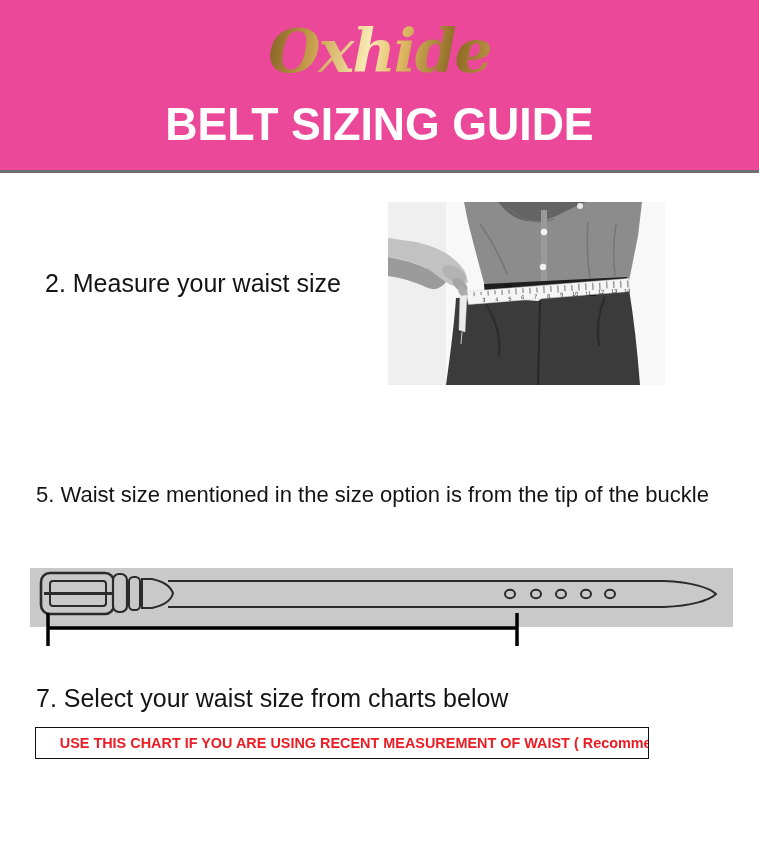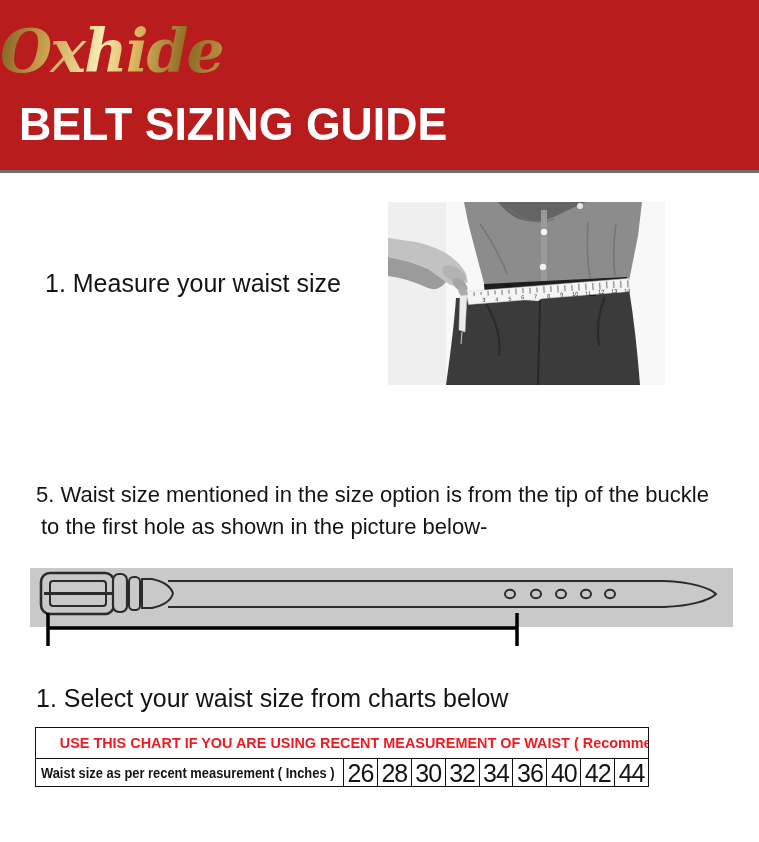--- a/index.html
+++ b/index.html
@@ -3,21 +3,21 @@
 <meta charset="utf-8">
 <style>
   html,body{margin:0;padding:0;}
   body{
     width:759px;height:842px;background:#ffffff;position:relative;overflow:hidden;
     font-family:"Liberation Sans",sans-serif;color:#141414;
   }
   
   .banner{
     position:absolute;left:0;top:0;width:759px;height:170px;
-    background:#b91c1c;border-bottom:3px solid #6e6e6e;
+    background:#ec4899;border-bottom:3px solid #6e6e6e;text-align:center;
   }
   .logo{
     display:inline-block;margin-top:8px;
     font-family:"DejaVu Serif",serif;font-style:italic;font-weight:bold;
     font-size:60px;line-height:86px;letter-spacing:-2px;
     background:linear-gradient(100deg,#7d5a1e 0%,#caa14e 22%,#f8e9b2 45%,#e3bd66 58%,#8d6823 82%,#c1984a 100%);
     -webkit-background-clip:text;background-clip:text;
     color:#d8ad52;-webkit-text-fill-color:transparent;
   }
   .banner h1{
@@ -56,21 +56,21 @@
   }
 </style>
 </head>
 <body>
 
 <header class="banner">
   <div class="logo">Oxhide</div>
   <h1>BELT SIZING GUIDE</h1>
 </header>
 
-<div class="step step-1">1. Measure your waist size</div>
+<div class="step step-1">2. Measure your waist size</div>
 
 <svg class="photo-svg" viewBox="0 0 277 183" xmlns="http://www.w3.org/2000/svg">
   <rect width="277" height="183" fill="#f8f8f8"></rect>
   <rect width="58" height="183" fill="#ebebeb" opacity="0.7"></rect>
 
   <g>
     <path d="M74 0 L254 0 L250 34 L242 74 L238 92 L160 90 L150 95 L99 92 Q88 52 80 20 L76 0 Z" fill="#8c8c8c"></path>
     <path d="M110 0 Q133 30 168 14 Q186 5 198 0 Z" fill="#646464"></path>
     <path d="M120 6 Q142 26 166 17 M92 22 Q110 48 119 72 M228 22 Q224 50 227 74 M200 20 Q198 50 202 76" stroke="#707070" stroke-width="1.5" fill="none" opacity="0.8"></path>
     <rect x="153" y="8" width="6" height="82" fill="#9a9a9a"></rect>
@@ -116,21 +116,20 @@
     <ellipse cx="72" cy="83" rx="9" ry="5" fill="#a5a5a5" transform="rotate(40 72 83)"></ellipse>
     <ellipse cx="75" cy="90" rx="6" ry="4" fill="#ababab" transform="rotate(55 75 90)"></ellipse>
   </g>
 
   <path d="M72 94 L79 93 L77 130 L71 128 Z" fill="#ececec" stroke="#d2d2d2" stroke-width="0.5"></path>
   <path d="M74 130 L73 142" stroke="#cccccc" stroke-width="1" fill="none"></path>
 </svg>
 
 <div class="step step-2">
   <div class="line1">5. Waist size mentioned in the size option is from the tip of the buckle</div>
-  <div class="line2">to the first hole as shown in the picture below-</div>
 </div>
 
 <svg class="belt-svg" viewBox="0 0 759 105" xmlns="http://www.w3.org/2000/svg">
   <rect x="30" y="10" width="703" height="59" fill="#c9c9c9"></rect>
 
   <g stroke="#2b2b2b" fill="none" stroke-width="2">
     <path d="M168 23 H664"></path>
     <path d="M168 49 H664"></path>
     <path d="M664 23 C692 24 710 30 716 36 C710 42 692 48 664 49"></path>
   </g>
@@ -152,45 +151,33 @@
     <ellipse cx="610" cy="36" rx="5" ry="4.2"></ellipse>
   </g>
 
   <g stroke="#000000" stroke-width="3.5" fill="none">
     <path d="M48 70 H517"></path>
     <path d="M48 55 V 88"></path>
     <path d="M517 55 V 88"></path>
   </g>
 </svg>
 
-<div class="step step-3">1. Select your waist size from charts below</div>
+<div class="step step-3">7. Select your waist size from charts below</div>
 
 <table class="size-chart">
   <colgroup>
     <col style="width:308px">
     <col style="width:33.9px">
       <col style="width:33.9px">
       <col style="width:33.9px">
     <col style="width:33.9px">
       <col style="width:33.9px">
       <col style="width:33.9px">
     <col style="width:33.9px">
       <col style="width:33.9px">
       <col style="width:33.9px">
   </colgroup>
   <tbody>
   <tr class="row-title">
     <td colspan="10"><span>USE THIS CHART IF YOU ARE USING RECENT MEASUREMENT OF WAIST ( Recommended)</span></td>
   </tr>
-  <tr class="data-row">
-    <td class="lbl"><span>Waist size as per recent measurement ( Inches )</span></td>
-    <td class="num">26</td>
-    <td class="num">28</td>
-    <td class="num">30</td>
-    <td class="num">32</td>
-    <td class="num">34</td>
-    <td class="num">36</td>
-    <td class="num">40</td>
-    <td class="num">42</td>
-    <td class="num">44</td>
-  </tr>
   </tbody>
 </table>
 
 </body></html>

